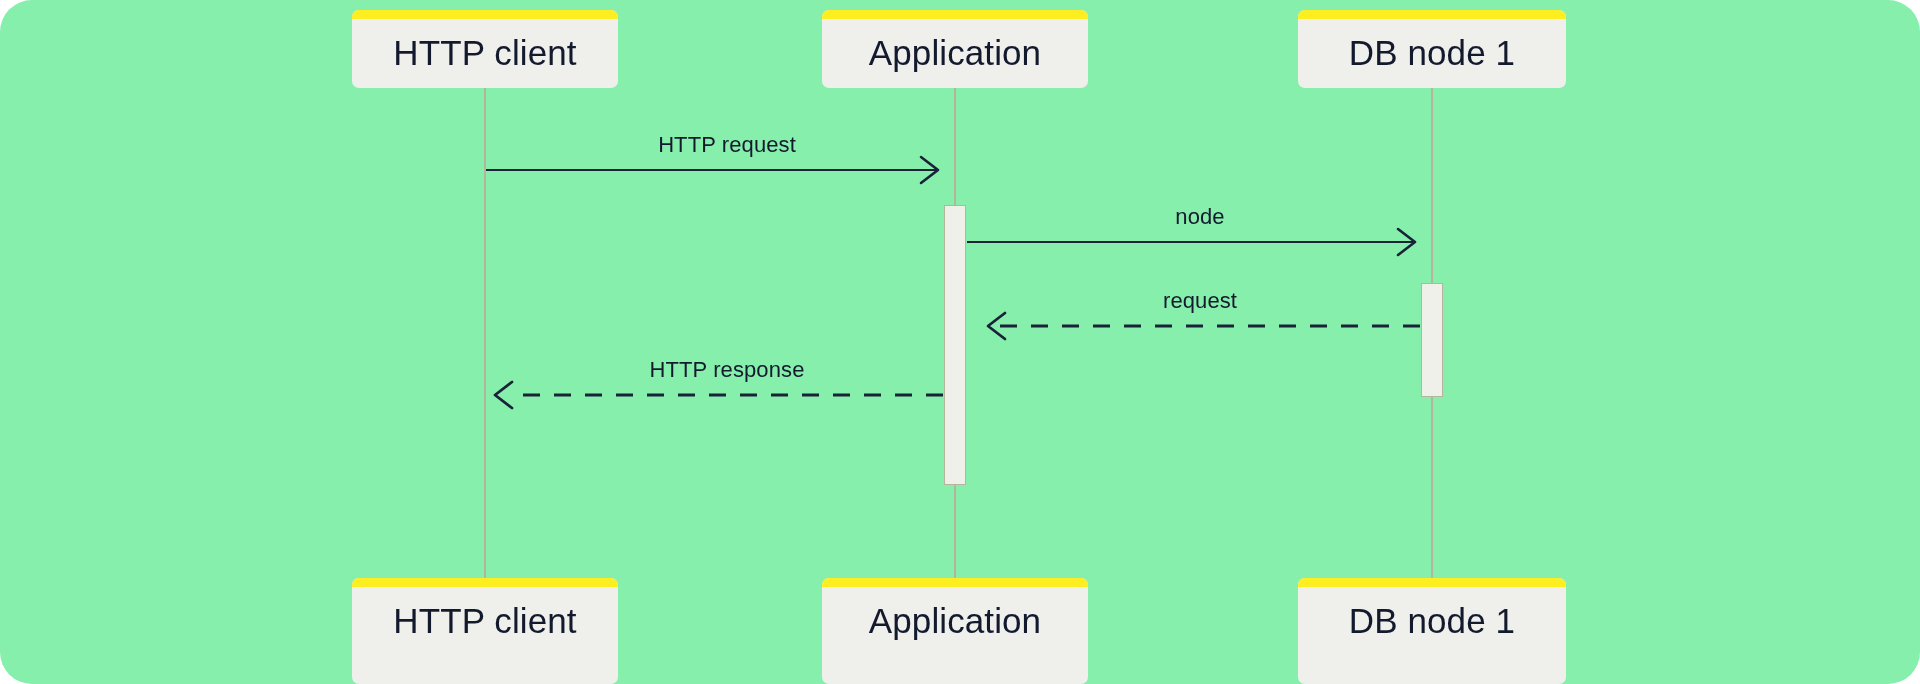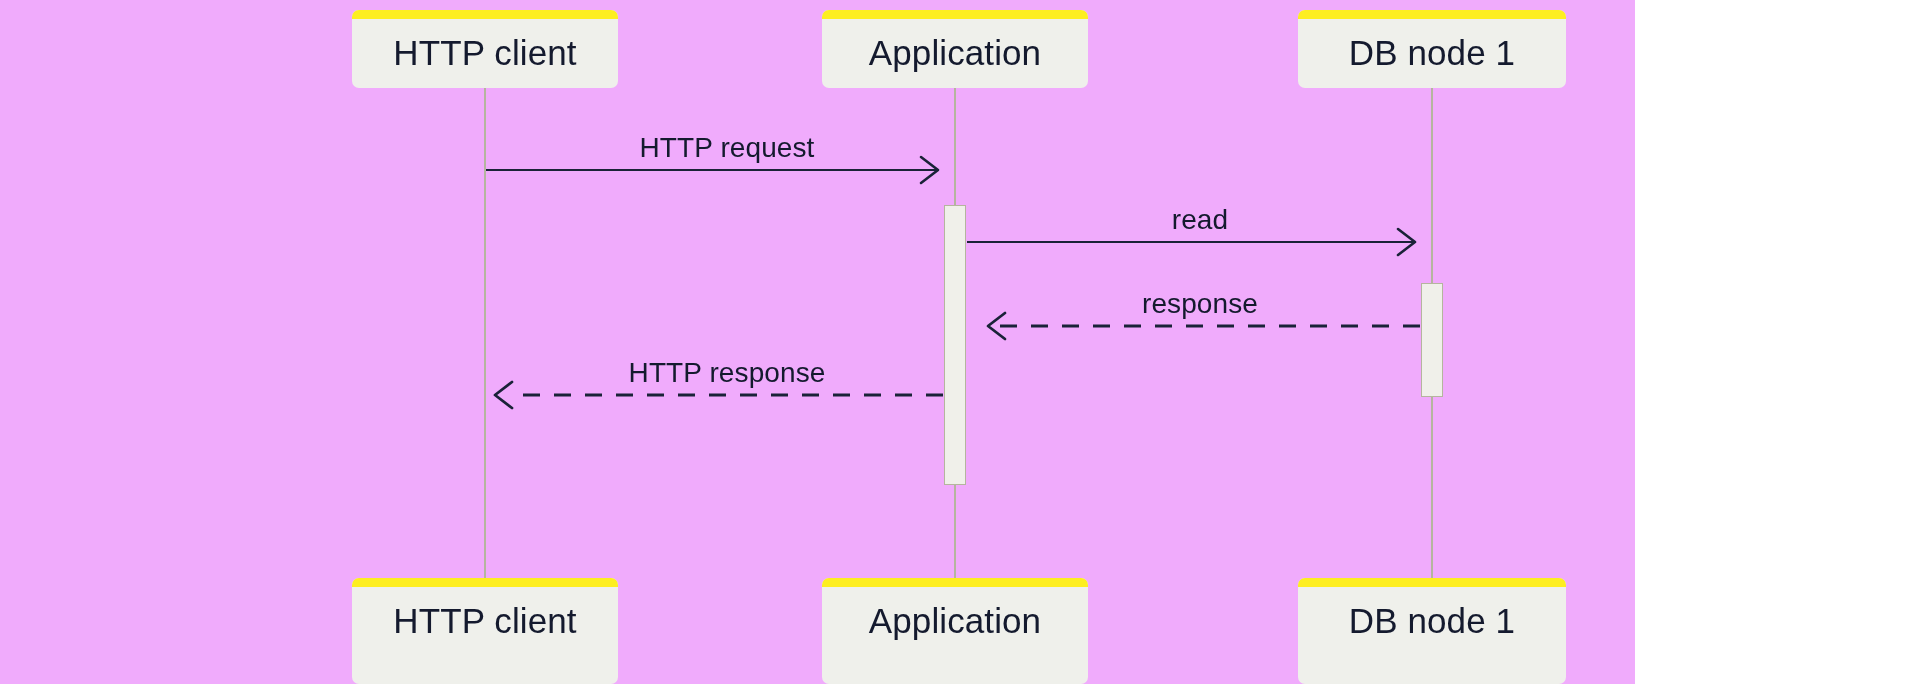--- a/index.html
+++ b/index.html
@@ -5,24 +5,25 @@
   html, body {
     margin: 0;
     padding: 0;
     background: #ffffff;
   }
   body {
     font-family: "Liberation Sans", sans-serif;
   }
   #canvas {
     position: relative;
-    width: 1635px;
+    width: 1920px;
     height: 684px;
-    background: #f0abfc;
+    background: #86efac;
     overflow: hidden;
+    border-radius: 32px;
   }
   .participant-box {
     position: absolute;
     background: #eff0eb;
     border-radius: 7px;
     overflow: hidden;
     display: flex;
     align-items: center;
     justify-content: center;
   }
@@ -48,21 +49,21 @@
     background: #b5b59e;
   }
   .activation {
     position: absolute;
     background: #f0f0ea;
     border: 1.5px solid #b5b59e;
     box-sizing: border-box;
   }
   .msg-label {
     position: absolute;
-    font-size: 28px;
+    font-size: 22px;
     color: #141a2e;
     white-space: nowrap;
     transform: translateX(-50%);
     letter-spacing: 0.1px;
   }
   .msg-svg {
     position: absolute;
     overflow: visible;
   }
 </style>
@@ -92,27 +93,27 @@
 
   <div class="activation" style="left:944px; top:205px; width:22px; height:280px;"></div>
   <div class="activation" style="left:1421px; top:283px; width:22px; height:114px;"></div>
 
   <span class="msg-label" style="left:727px; top:132px;">HTTP request</span>
   <svg class="msg-svg" style="left:0px; top:150px; width:1920px; height:40px;" viewBox="0 0 1920 40">
     <line x1="486" y1="20" x2="936" y2="20" stroke="#1a2238" stroke-width="2.2"></line>
     <polyline points="921,7 938,20 921,33" fill="none" stroke="#1a2238" stroke-width="2.6" stroke-linecap="round" stroke-linejoin="round"></polyline>
   </svg>
 
-  <span class="msg-label" style="left:1200px; top:204px;">read</span>
+  <span class="msg-label" style="left:1200px; top:204px;">node</span>
   <svg class="msg-svg" style="left:0px; top:222px; width:1920px; height:40px;" viewBox="0 0 1920 40">
     <line x1="967" y1="20" x2="1413" y2="20" stroke="#1a2238" stroke-width="2.2"></line>
     <polyline points="1398,7 1415,20 1398,33" fill="none" stroke="#1a2238" stroke-width="2.6" stroke-linecap="round" stroke-linejoin="round"></polyline>
   </svg>
 
-  <span class="msg-label" style="left:1200px; top:288px;">response</span>
+  <span class="msg-label" style="left:1200px; top:288px;">request</span>
   <svg class="msg-svg" style="left:0px; top:306px; width:1920px; height:40px;" viewBox="0 0 1920 40">
     <line x1="1420" y1="20" x2="990" y2="20" stroke="#1a2238" stroke-width="3" stroke-dasharray="17 14"></line>
     <polyline points="1005,7 988,20 1005,33" fill="none" stroke="#1a2238" stroke-width="2.8" stroke-linecap="round" stroke-linejoin="round"></polyline>
   </svg>
 
   <span class="msg-label" style="left:727px; top:357px;text-align:right;">HTTP response</span>
   <svg class="msg-svg" style="left:0px; top:375px; width:1920px; height:40px;" viewBox="0 0 1920 40">
     <line x1="943" y1="20" x2="512" y2="20" stroke="#1a2238" stroke-width="3" stroke-dasharray="17 14"></line>
     <polyline points="512,7 495,20 512,33" fill="none" stroke="#1a2238" stroke-width="2.8" stroke-linecap="round" stroke-linejoin="round"></polyline>
   </svg>

